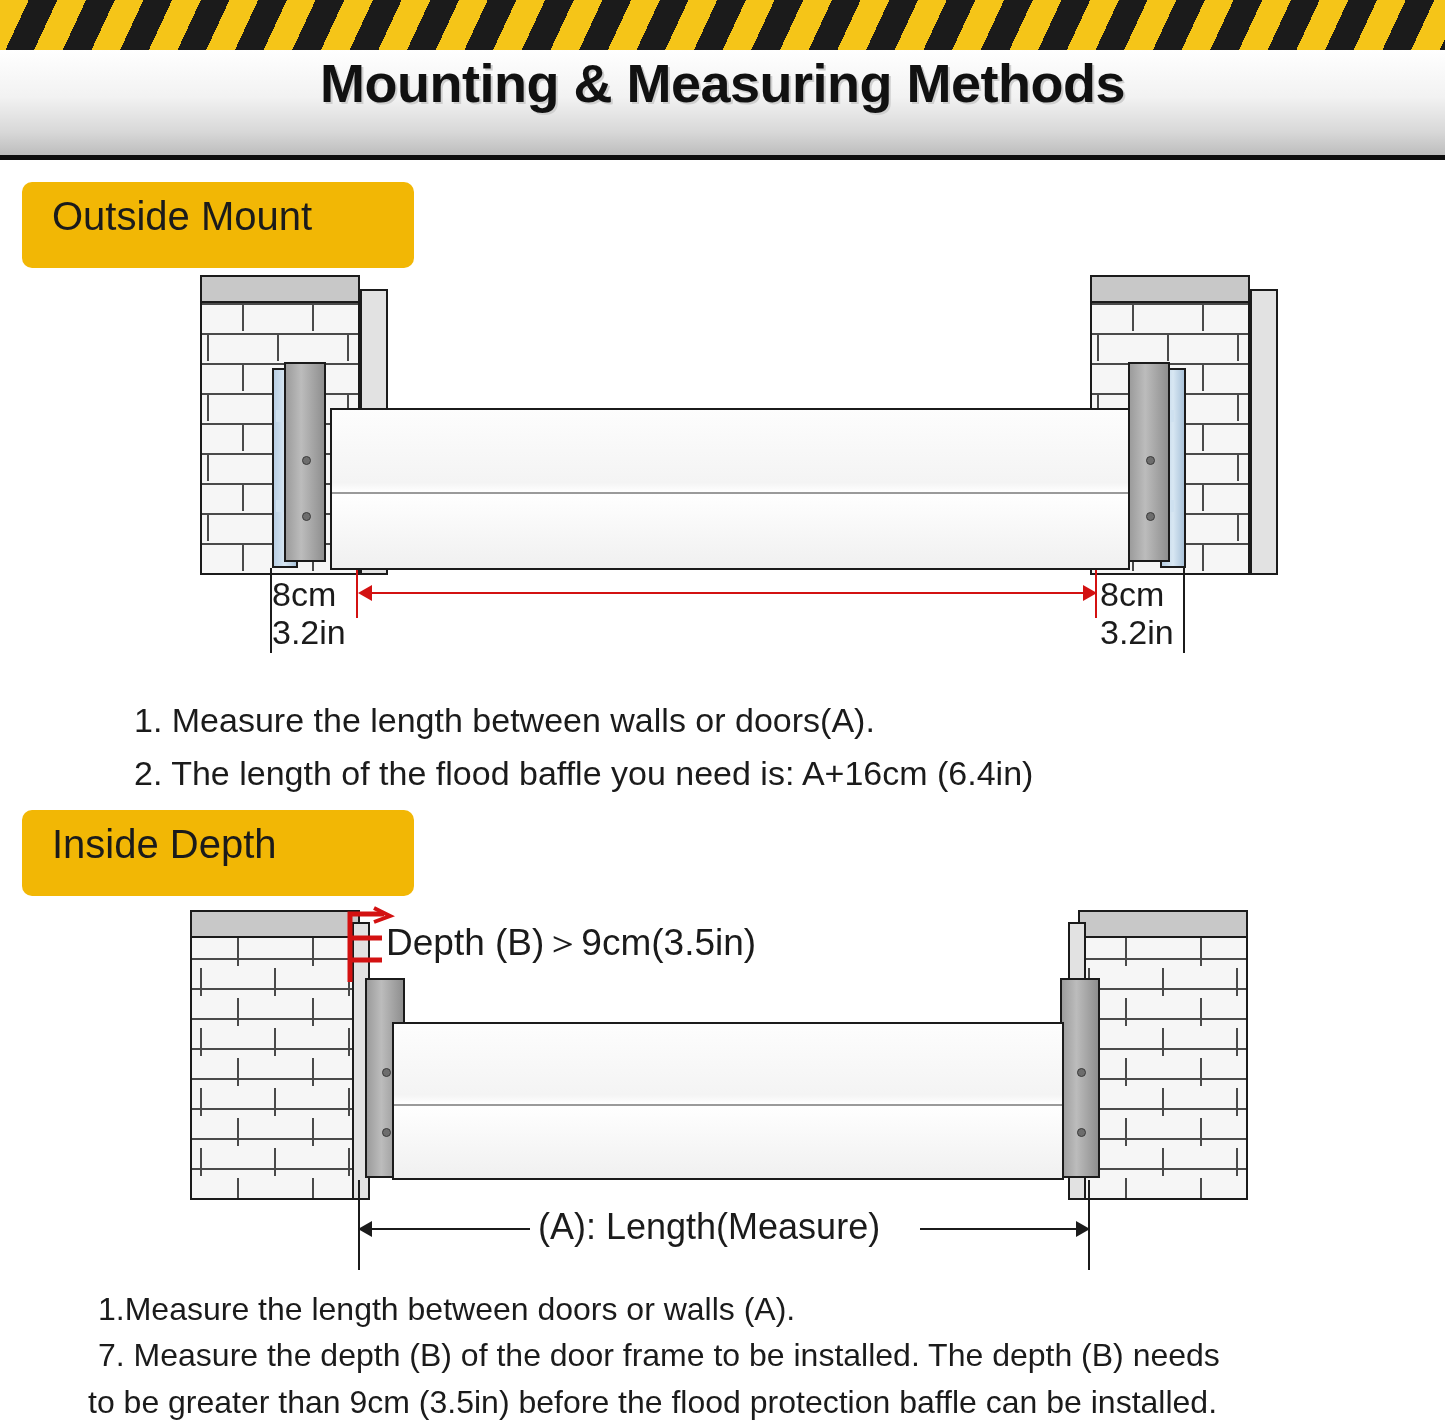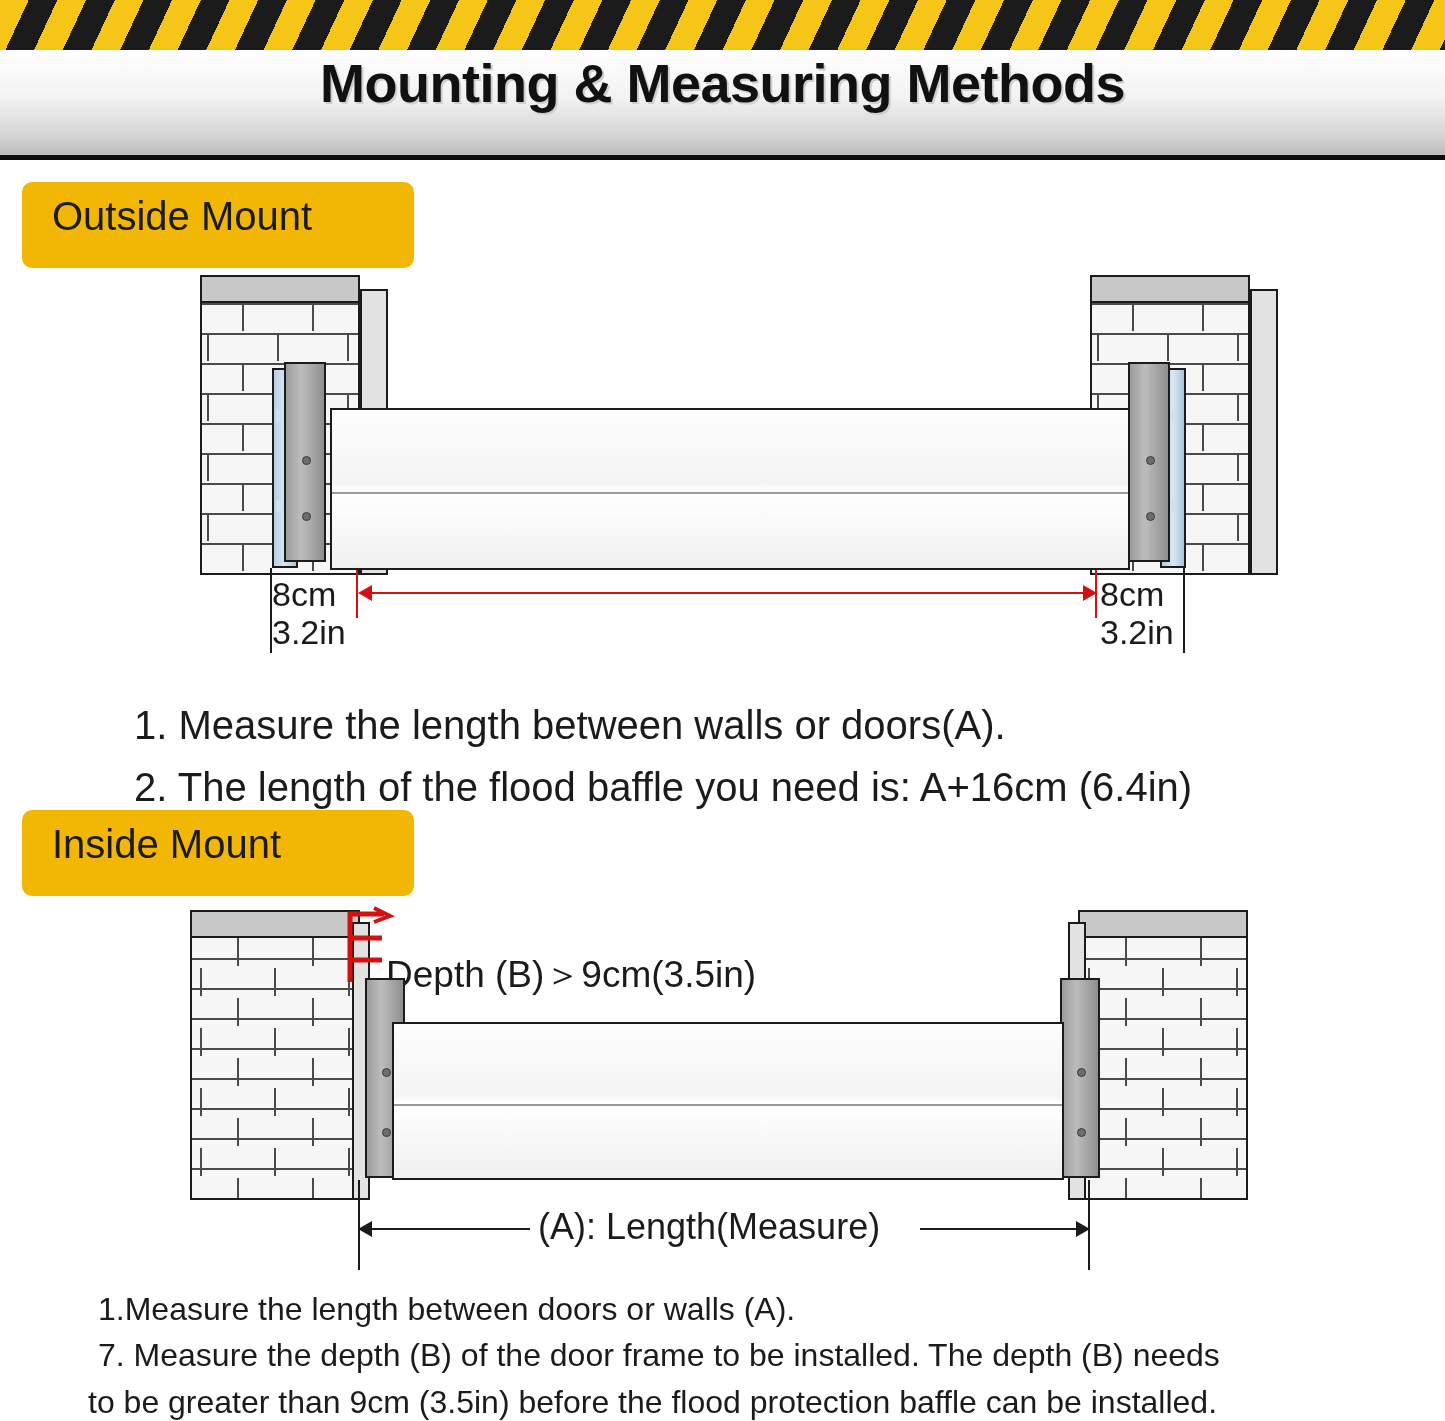--- a/index.html
+++ b/index.html
@@ -184,21 +184,21 @@
     white-space: nowrap;
   }
   .redA {
     color: #d31111;
     font-weight: bold;
     font-size: 36px;
   }
 
   .steps {
     position: absolute;
-    font-size: 40px;
+    font-size: 34px;
     color: #1b1b1b;
     line-height: 1.55;
   }
   .steps div { white-space: nowrap; }
 
   .footnote {
     position: absolute;
     font-size: 32px;
     color: #1b1b1b;
     line-height: 1.45;
@@ -351,21 +351,21 @@
   <div class="label" style="left:272px; top:613px;">3.2in</div>
   <div class="label" style="left:1100px; top:575px;">8cm</div>
   <div class="label" style="left:1100px; top:613px;">3.2in</div>
 
 
   <div class="steps" style="left:134px; top:694px;">
     <div>1. Measure the length between walls or doors(A).</div>
     <div>2. The length of the flood baffle you need is: A+16cm (6.4in)</div>
   </div>
 
-  <div class="tag" id="tag-inside">Inside Mount</div>
+  <div class="tag" id="tag-inside">Inside Depth</div>
 
   <div class="pillar" style="left:190px; top:910px; width:170px; height:290px;">
     <div class="top-face"></div>
     <div class="body" style="top:26px; height:264px;">
       <div class="brickrow" style="top:0;">
           <i style="left:45px"></i>
           <i style="left:120px"></i>
         </div>
       <div class="brickrow" style="top:30px;">
           <i style="left:8px"></i>
@@ -404,21 +404,21 @@
           <i style="left:120px"></i>
         </div>
     </div>
   </div>
   <div class="side-face" style="left:352px; top:922px; width:18px; height:278px;"></div>
 
   <svg class="depth-zig" style="left:344px; top:906px;" width="60" height="80" viewBox="0 0 60 80">
     <path d="M6 76 L6 8 L40 8 M6 32 L38 32 M6 54 L38 54" stroke="#d31111" stroke-width="5" fill="none"></path>
     <path d="M30 2 L46 10 L30 16" stroke="#d31111" stroke-width="4" fill="none"></path>
   </svg>
-  <div class="label" style="left:386px; top:918px; font-size:37px;margin-top:32px;">Depth (B)＞9cm(3.5in)</div>
+  <div class="label" style="left:386px; top:918px; font-size:37px;">Depth (B)＞9cm(3.5in)</div>
 
   <div class="pillar" style="left:1078px; top:910px; width:170px; height:290px;">
     <div class="top-face"></div>
     <div class="body" style="top:26px; height:264px;">
       <div class="brickrow" style="top:0;">
           <i style="left:45px"></i>
           <i style="left:120px"></i>
         </div>
       <div class="brickrow" style="top:30px;">
           <i style="left:8px"></i>

